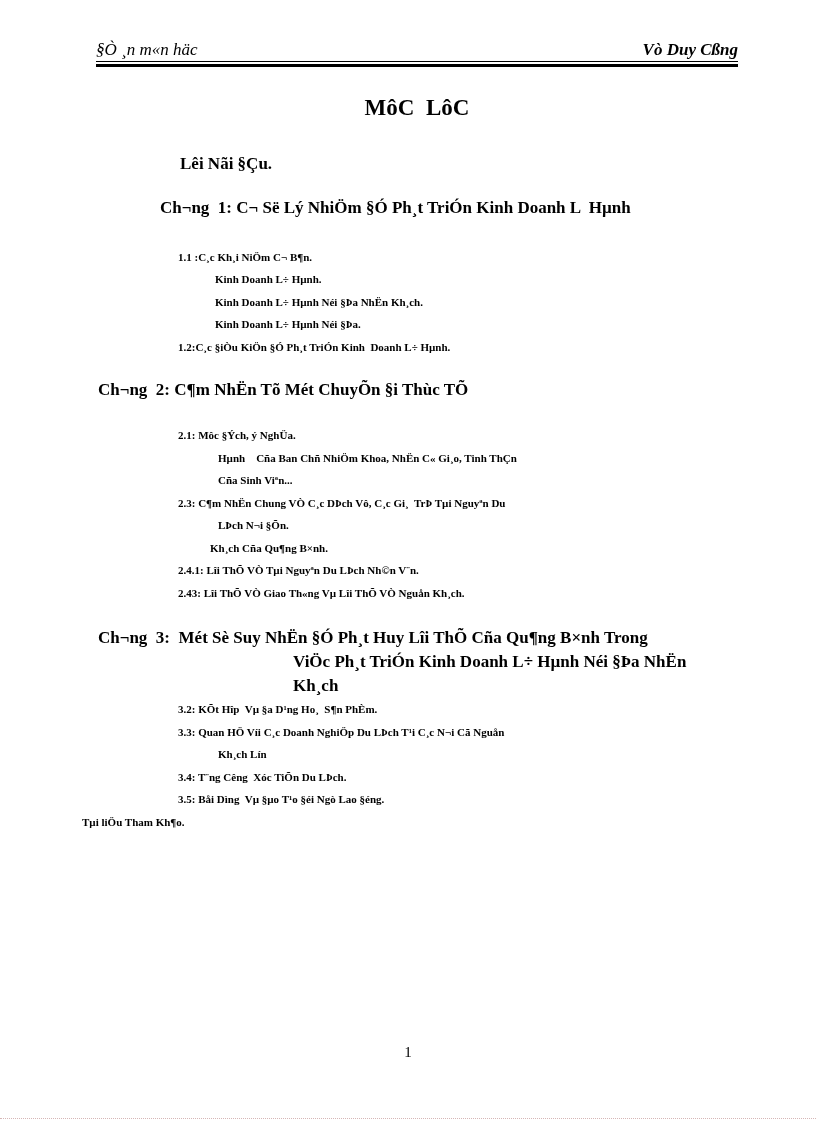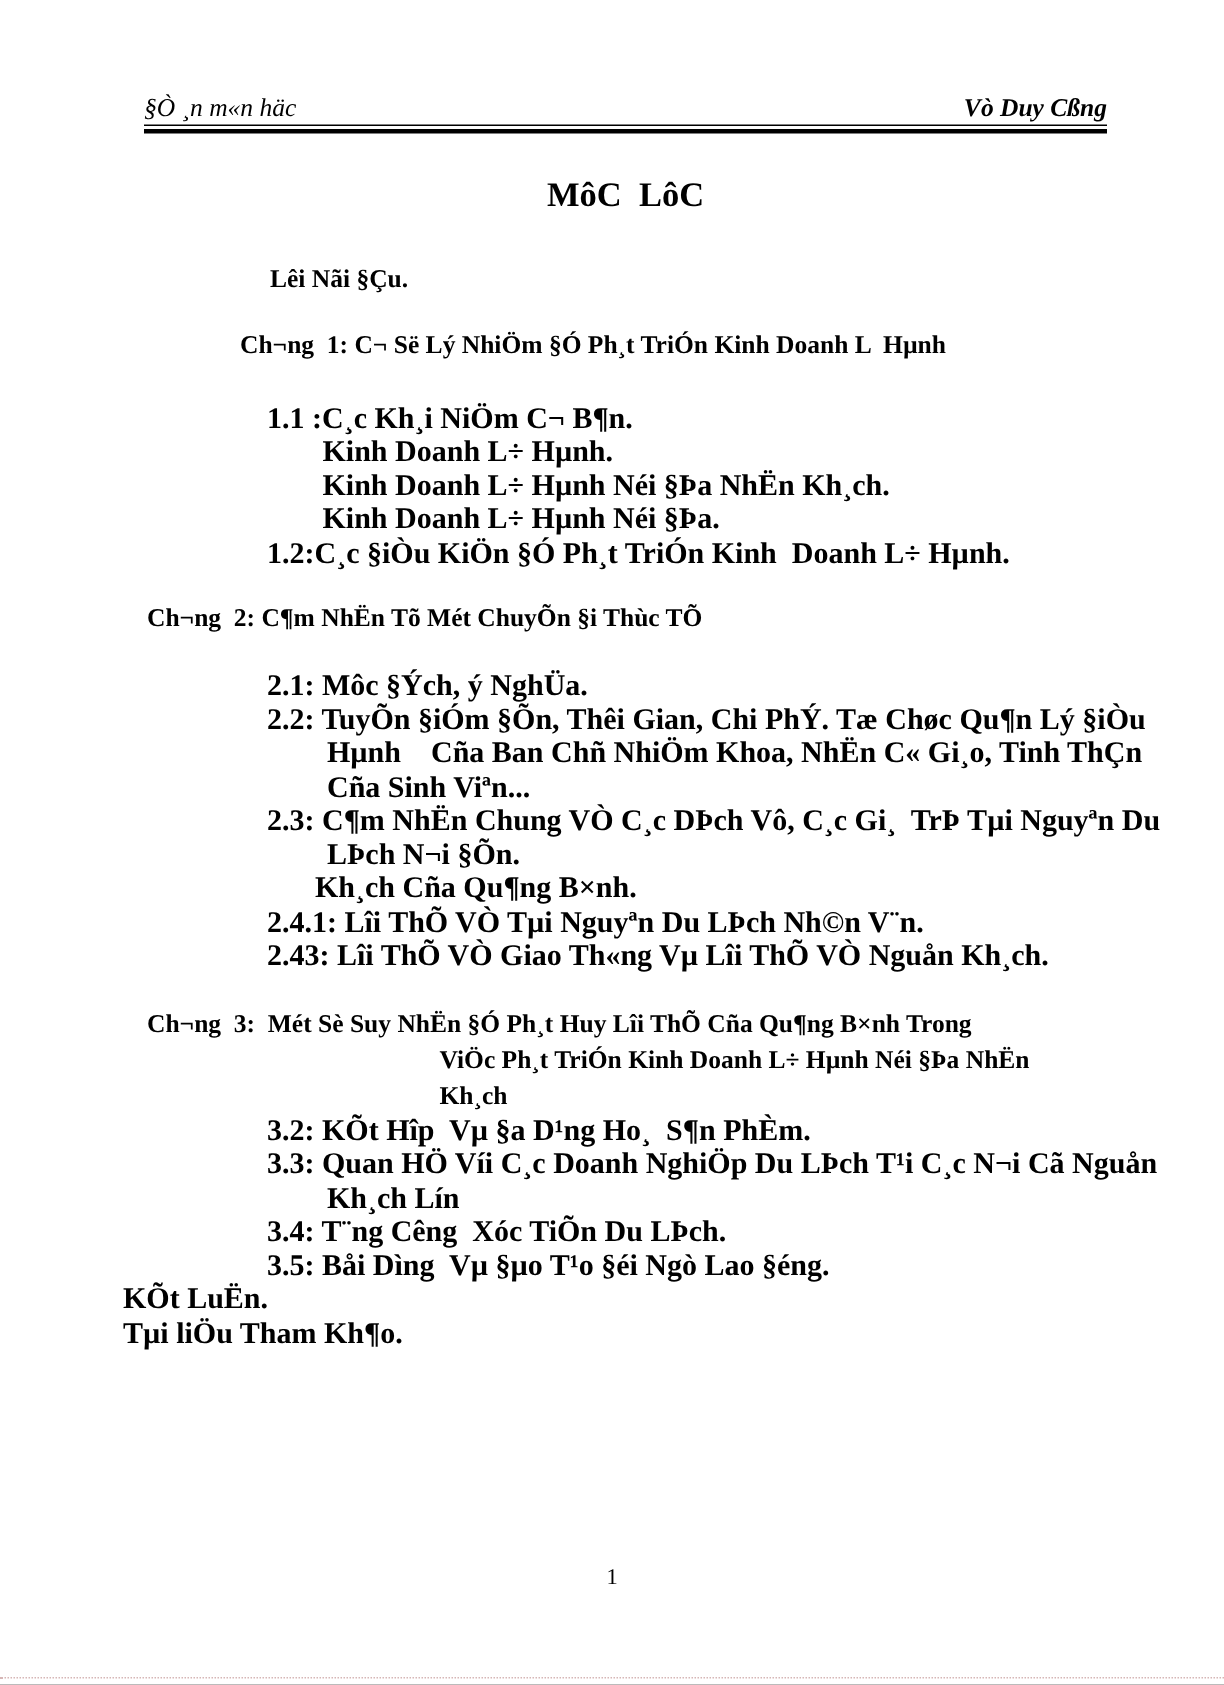--- a/index.html
+++ b/index.html
@@ -1,27 +1,27 @@
 <!DOCTYPE html>
 <html><head>
 <meta charset="utf-8">
 <style>
   html,body{margin:0;padding:0;background:#888;}
   .page{
     width:816px;height:1123px;background:#ffffff;position:relative;
     margin:0 auto;overflow:hidden;color:#000;
     font-family:"Liberation Serif","DejaVu Serif",serif;
   }
-  .content{padding:62px 78px 0 96px;}
+  .content{padding:40px 78px 0 96px;}
   .doc-header{display:flex;justify-content:space-between;align-items:flex-end;font-size:17px;line-height:20px;}
   .h-left{font-style:italic;font-weight:normal;}
   .h-right{font-style:italic;font-weight:bold;}
   .header-rule{border-top:1px solid #000;border-bottom:3px solid #000;height:2px;margin-top:1px;}
   .doc-title{text-align:center;font-weight:bold;font-size:23px;line-height:30px;margin-top:26px;white-space:pre;}
-  .ln{font-weight:bold;font-size:20px;line-height:22.5px;white-space:pre;}
+  .ln{font-weight:bold;font-size:11px;line-height:22.5px;white-space:pre;}
   .hln{font-weight:bold;font-size:17px;line-height:24px;white-space:pre;}
   .in-intro{margin-left:84px;margin-top:30px;font-size:17px;}
   .ch1{margin-left:64px;margin-top:20px;}
   .ch{margin-left:2px;margin-top:20px;}
   .mt-first{margin-top:26px;}
   .mt-sec{margin-top:22px;}
   .mt-small{margin-top:2px;}
   .lv1{margin-left:82px;}
   .sub{margin-left:119px;}
   .wr218{margin-left:122px;}
@@ -49,38 +49,36 @@
 
     <div class="hln ch1">Ch¬ng  1: C¬ Së Lý NhiÖm §Ó Ph¸t TriÓn Kinh Doanh L  Hµnh</div>
     <div class="ln lv1 mt-first">1.1 :C¸c Kh¸i NiÖm C¬ B¶n.</div>
     <div class="ln sub">Kinh Doanh L÷ Hµnh.</div>
     <div class="ln sub">Kinh Doanh L÷ Hµnh Néi §Þa NhËn Kh¸ch.</div>
     <div class="ln sub">Kinh Doanh L÷ Hµnh Néi §Þa.</div>
     <div class="ln lv1">1.2:C¸c §iÒu KiÖn §Ó Ph¸t TriÓn Kinh  Doanh L÷ Hµnh.</div>
 
     <div class="hln ch">Ch¬ng  2: C¶m NhËn Tõ Mét ChuyÕn §i Thùc TÕ</div>
     <div class="ln lv1 mt-sec">2.1: Môc §Ých, ý NghÜa.</div>
-    <div class="ln lv1">2.2: TuyÕn §iÓm §Õn, Thêi Gian, Chi PhÝ. Tæ Chøc Qu¶n Lý §iÒu</div>
     <div class="ln wr218">Hµnh    Cña Ban Chñ NhiÖm Khoa, NhËn C« Gi¸o, Tinh ThÇn</div>
     <div class="ln wr218">Cña Sinh Viªn...</div>
     <div class="ln lv1">2.3: C¶m NhËn Chung VÒ C¸c DÞch Vô, C¸c Gi¸  TrÞ Tµi Nguyªn Du</div>
     <div class="ln wr218">LÞch N¬i §Õn.</div>
     <div class="ln wr210">Kh¸ch Cña Qu¶ng B×nh.</div>
     <div class="ln lv1">2.4.1: Lîi ThÕ VÒ Tµi Nguyªn Du LÞch Nh©n V¨n.</div>
     <div class="ln lv1">2.43: Lîi ThÕ VÒ Giao Th«ng Vµ Lîi ThÕ VÒ Nguån Kh¸ch.</div>
 
     <div class="hln ch mt-sec">Ch¬ng  3:  Mét Sè Suy NhËn §Ó Ph¸t Huy Lîi ThÕ Cña Qu¶ng B×nh Trong</div>
     <div class="hln ch3wr">ViÖc Ph¸t TriÓn Kinh Doanh L÷ Hµnh Néi §Þa NhËn</div>
     <div class="hln ch3wr">Kh¸ch</div>
     <div class="ln lv1">3.2: KÕt Hîp  Vµ §a D¹ng Ho¸  S¶n PhÈm.</div>
     <div class="ln lv1">3.3: Quan HÖ Víi C¸c Doanh NghiÖp Du LÞch T¹i C¸c N¬i Cã Nguån</div>
     <div class="ln wr218">Kh¸ch Lín</div>
     <div class="ln lv1">3.4: T¨ng Cêng  Xóc TiÕn Du LÞch.</div>
     <div class="ln lv1">3.5: Båi Dìng  Vµ §µo T¹o §éi Ngò Lao §éng.</div>
 
-    <div class="ln flush">KÕt LuËn.</div>
     <div class="ln flush">Tµi liÖu Tham Kh¶o.</div>
 
   </div>
 
   <div class="page-num">1</div>
   <div class="bottom-dots"></div>
 </div>
 
 </body></html>

